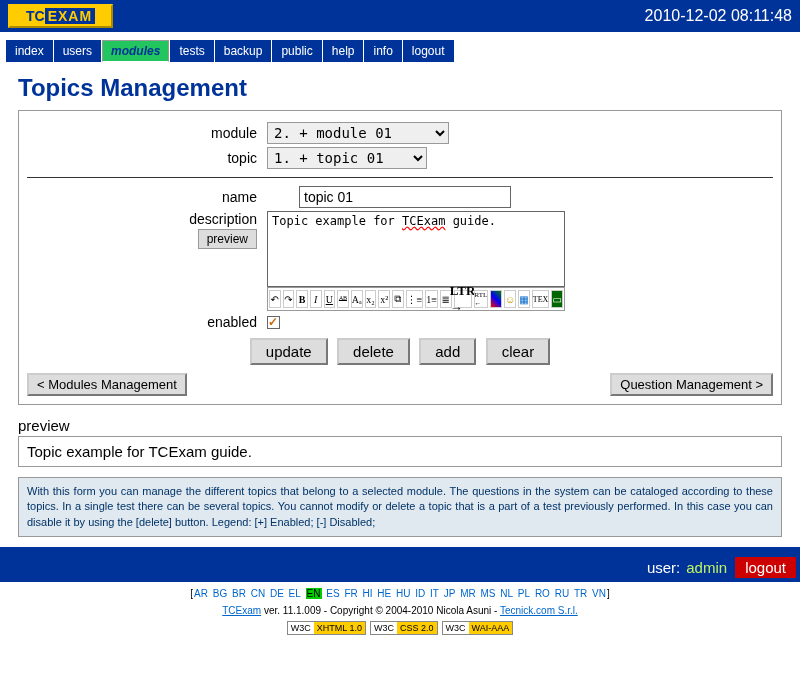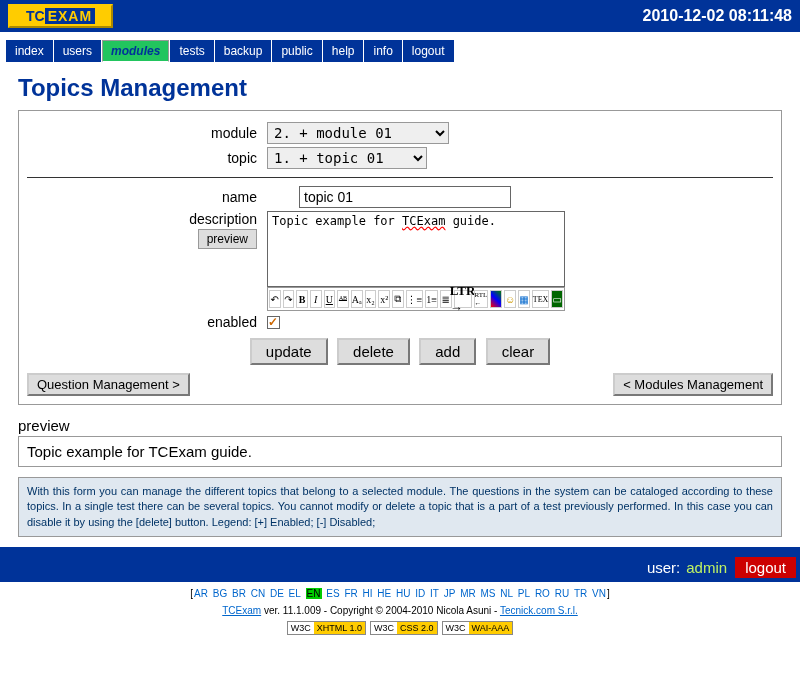--- a/index.html
+++ b/index.html
@@ -1,21 +1,21 @@
 <!DOCTYPE html>
 <html><head>
 <meta charset="utf-8">
 <style>
 *{margin:0;padding:0;box-sizing:border-box;}
 body{font-family:Verdana,Arial,sans-serif;font-size:12px;background:#fff;}
 .header{background:#003399;display:flex;justify-content:space-between;align-items:center;padding:2px 8px;height:32px;}
 .logo{background:#ffcc00;border:2px outset #ffcc00;padding:2px 16px;display:flex;align-items:center;}
 .logo-inner{background:#003399;color:#ffcc00;font-weight:bold;font-size:14px;padding:0 3px;font-family:Arial,sans-serif;letter-spacing:1px;}
 .logo-prefix{color:#003399;font-weight:bold;font-size:14px;}
-.timestamp{color:#fff;font-weight:bold;font-size:16px;}
+.timestamp{color:#fff;font-weight:normal;font-size:16px;}
 .nav{display:flex;padding:8px 6px 0;}
 .nav-item{background:#003399;color:#fff;padding:3px 8px;margin-right:1px;font-size:12px;cursor:pointer;border:1px solid #003399;}
 .nav-item.active{background:#22c55e;color:#003399;font-weight:bold;border:1px solid #999;border-bottom:1px solid #fff;font-style:italic;}
 .page-title{color:#003399;font-size:24px;font-weight:bold;padding:12px 18px 8px;}
 .form-box{border:1px solid #999;margin:0 18px;padding:8px;}
 .row{display:flex;align-items:center;margin:3px 0;}
 .label{width:240px;text-align:right;padding-right:10px;font-size:14px;}
 .label-top{align-self:flex-start;}
 select{font-family:monospace;font-size:14px;padding:1px 2px;border:1px solid #999;}
 select.module{width:182px;}
@@ -135,22 +135,22 @@
     <div class="label">enabled</div>
     <span class="checkbox-checked"></span>
   </div>
   <div class="action-row">
     <button class="action-btn">update</button>
     <button class="action-btn">delete</button>
     <button class="action-btn">add</button>
     <button class="action-btn">clear</button>
   </div>
   <div class="nav-buttons">
+    <button class="nav-btn">&lt; Modules Management</button>
     <button class="nav-btn">Question Management &gt;</button>
-    <button class="nav-btn">&lt; Modules Management</button>
   </div>
 </div>
 
 <div class="preview-section">
   <span class="preview-label">preview</span>
   <div class="preview-box">Topic example for TCExam guide.</div>
 </div>
 
 <div class="help-box">With this form you can manage the different topics that belong to a selected module. The questions in the system can be cataloged according to these topics. In a single test there can be several topics. You cannot modify or delete a topic that is a part of a test previously performed. In this case you can disable it by using the [delete] button. Legend: [+] Enabled; [-] Disabled;</div>
 

